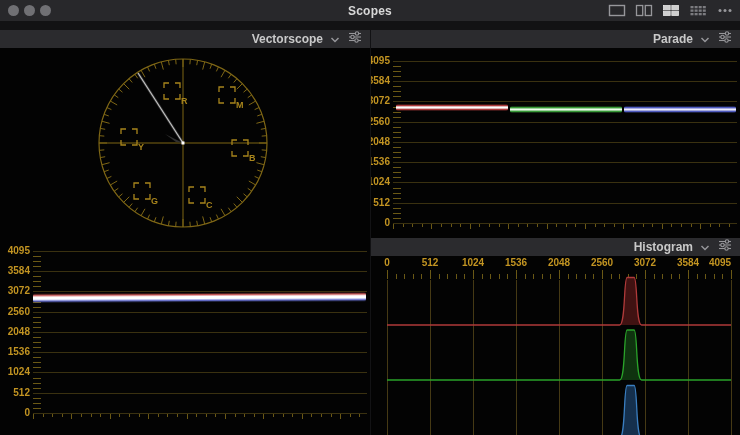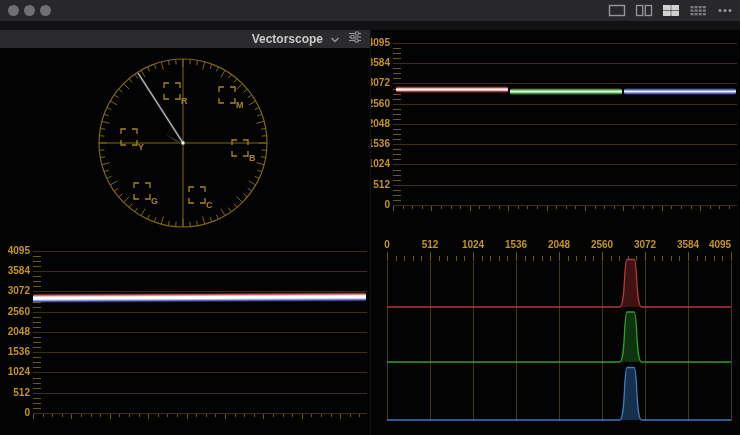--- a/index.html
+++ b/index.html
@@ -36,20 +36,21 @@
 </style>
 </head>
 <body>
 
 <div class="titlebar">
   <div class="traffic">
     <span></span>
     <span></span>
     <span></span>
   </div>
+  <div class="win-title">Scopes</div>
   <div class="view-controls">
       <svg width="20" height="15">
         <rect x="2.5" y="2.5" width="15" height="10" fill="none" stroke="#97979b" stroke-width="1.4"></rect>
       </svg>
       <svg width="20" height="15">
         <rect x="2.5" y="2.5" width="6.2" height="10" fill="none" stroke="#97979b" stroke-width="1.3"></rect>
         <rect x="11.3" y="2.5" width="6.2" height="10" fill="none" stroke="#97979b" stroke-width="1.3"></rect>
       </svg>
       <svg width="20" height="15">
         <rect x="2.5" y="2.5" width="6.7" height="4.3" fill="#cfcfcf" stroke="#e6e6e6" stroke-width="0.8"></rect>
@@ -189,20 +190,34 @@
           <text x="206" y="160" fill="#a8851c" font-size="9" font-weight="700" font-family="Liberation Sans, sans-serif">C</text>
           <line x1="183" y1="95" x2="138" y2="25" stroke="#8a8a8a" stroke-width="2.6" opacity="0.35"></line>
           <line x1="183" y1="95" x2="138" y2="25" stroke="#d6d6d6" stroke-width="1.1" opacity="0.9"></line>
           <polygon points="183,95 165,86 176,94" fill="#2f2f2f"></polygon>
           <rect x="181.5" y="93.5" width="3" height="3" fill="#ffffff"></rect>
         </svg>
     </div>
   </section>
 
   <section class="panel">
+    <header>
+      <span class="ptitle">Parade</span>
+      <span><svg width="10" height="8">
+            <polyline points="1.5,2 5,5.6 8.5,2" fill="none" stroke="#97979b" stroke-width="1.4"></polyline>
+          </svg></span>
+      <span><svg width="16" height="14">
+            <line x1="2" y1="3.5" x2="14" y2="3.5" stroke="#96969a" stroke-width="1.1"></line>
+            <circle cx="10" cy="3.5" r="1.7" fill="#2b2b2e" stroke="#96969a" stroke-width="1.1"></circle>
+            <line x1="2" y1="7" x2="14" y2="7" stroke="#96969a" stroke-width="1.1"></line>
+            <circle cx="5.5" cy="7" r="1.7" fill="#2b2b2e" stroke="#96969a" stroke-width="1.1"></circle>
+            <line x1="2" y1="10.5" x2="14" y2="10.5" stroke="#96969a" stroke-width="1.1"></line>
+            <circle cx="9.5" cy="10.5" r="1.7" fill="#2b2b2e" stroke="#96969a" stroke-width="1.1"></circle>
+          </svg></span>
+    </header>
     <div class="body">
         <div class="ax-label" style="left: -11px; top: 8px; width: 30px;">4095</div>
         <div class="hgrid" style="left: 22px; top: 13px; width: 344px;"></div>
         <div class="tick" style="left: 22px; top: 18.0538px; width: 8px; height: 1px;"></div>
         <div class="tick" style="left: 22px; top: 23.1077px; width: 8px; height: 1px;"></div>
         <div class="tick" style="left: 22px; top: 28.1615px; width: 8px; height: 1px;"></div>
         <div class="ax-label" style="left: -11px; top: 28.2154px; width: 30px;">3584</div>
         <div class="hgrid" style="left: 22px; top: 33.2154px; width: 344px;"></div>
         <div class="tick" style="left: 22px; top: 38.2791px; width: 8px; height: 1px;"></div>
         <div class="tick" style="left: 22px; top: 43.3429px; width: 8px; height: 1px;"></div>
@@ -358,20 +373,34 @@
         <div class="tick" style="left: 321px; top: 176px; width: 1px; height: 3px;"></div>
         <div class="tick" style="left: 330.6px; top: 176px; width: 1px; height: 3px;"></div>
         <div class="tick" style="left: 340.2px; top: 176px; width: 1px; height: 5px;"></div>
         <div class="tick" style="left: 349.8px; top: 176px; width: 1px; height: 3px;"></div>
         <div class="tick" style="left: 359.4px; top: 176px; width: 1px; height: 3px;"></div>
         <div class="trace trace-wf" style="left: 33px; top: 55.1813px; width: 333px;"></div>
       </div>
   </section>
 
   <section class="panel">
+    <header>
+      <span class="ptitle">Histogram</span>
+      <span><svg width="10" height="8">
+            <polyline points="1.5,2 5,5.6 8.5,2" fill="none" stroke="#97979b" stroke-width="1.4"></polyline>
+          </svg></span>
+      <span><svg width="16" height="14">
+            <line x1="2" y1="3.5" x2="14" y2="3.5" stroke="#96969a" stroke-width="1.1"></line>
+            <circle cx="10" cy="3.5" r="1.7" fill="#2b2b2e" stroke="#96969a" stroke-width="1.1"></circle>
+            <line x1="2" y1="7" x2="14" y2="7" stroke="#96969a" stroke-width="1.1"></line>
+            <circle cx="5.5" cy="7" r="1.7" fill="#2b2b2e" stroke="#96969a" stroke-width="1.1"></circle>
+            <line x1="2" y1="10.5" x2="14" y2="10.5" stroke="#96969a" stroke-width="1.1"></line>
+            <circle cx="9.5" cy="10.5" r="1.7" fill="#2b2b2e" stroke="#96969a" stroke-width="1.1"></circle>
+          </svg></span>
+    </header>
     <div class="body">
         <div class="hx-label" style="left: -4px; top: 2px;">0</div>
         <div class="tick" style="left: 16px; top: 14px; width: 1px; height: 9px;"></div>
         <div class="vgrid" style="left: 16px; top: 24px; height: 159px;"></div>
         <div class="tick" style="left: 24.6021px; top: 18px; width: 1px; height: 5px;"></div>
         <div class="tick" style="left: 33.2042px; top: 18px; width: 1px; height: 5px;"></div>
         <div class="tick" style="left: 41.8063px; top: 18px; width: 1px; height: 5px;"></div>
         <div class="tick" style="left: 50.4084px; top: 18px; width: 1px; height: 5px;"></div>
         <div class="hx-label" style="left: 39.0105px; top: 2px;">512</div>
         <div class="tick" style="left: 59.0105px; top: 14px; width: 1px; height: 9px;"></div>

